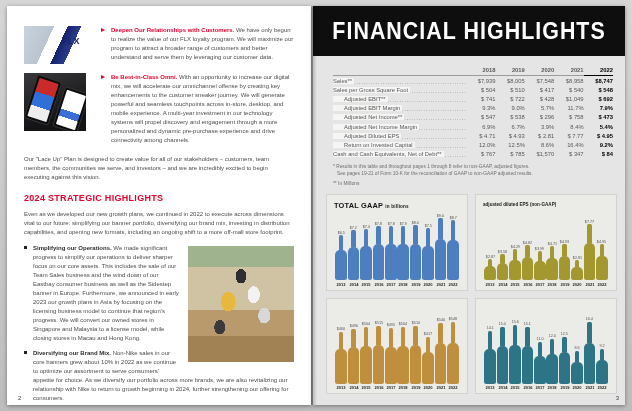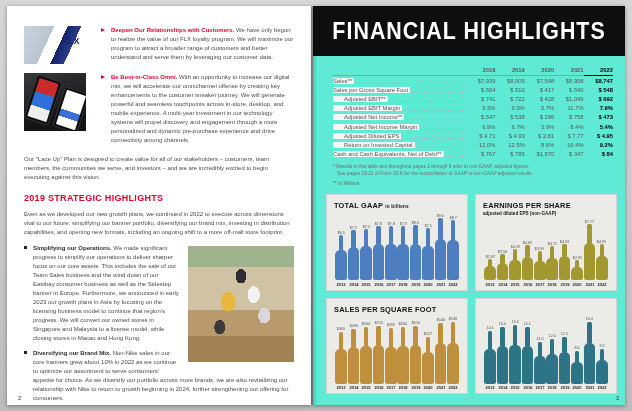--- a/index.html
+++ b/index.html
@@ -1,19 +1,19 @@
 <!DOCTYPE html>
 <html><head>
 <meta charset="utf-8">
 <style>
   html,body{margin:0;padding:0;}
   body{width:632px;height:411px;background:linear-gradient(#d6d6d6,#bdbdbd);font-family:"Liberation Sans",sans-serif;overflow:hidden;position:relative;}
   .page{position:absolute;top:6px;height:399px;box-shadow:0 1px 4px rgba(0,0,0,.4);overflow:hidden;}
   .page-left{left:7px;width:304px;background:#ffffff;}
-  .page-right{left:313px;width:312px;background:#5eead4;}
+  .page-right{left:313px;width:312px;background:#e5e5e5;}
   .seam{position:absolute;left:311px;top:6px;height:399px;width:6px;z-index:6;background:linear-gradient(90deg,rgba(0,0,0,.28),rgba(0,0,0,0));}
 
   
   .lp-inner{padding:20px 17px 0 17px;color:#4c4c4e;font-size:6px;line-height:1.5;}
   .top-grid{display:grid;grid-template-columns:62px 1fr;column-gap:15px;row-gap:9px;}
   .photo{border:0;overflow:hidden;position:relative;}
   .photo-flx{height:38px;background:linear-gradient(115deg,#c9d4de 0%,#b9c4cf 38%,#ffffff 38%,#ffffff 55%,#16226b 55%,#2a3c8f 72%,#ffffff 72%);}
   .flx-text{position:absolute;right:6px;top:9px;color:#16226b;font-weight:bold;font-size:9px;letter-spacing:.5px;}
   .photo-app{height:58px;background:linear-gradient(160deg,#3a3a3e,#141416 70%);}
   .phone{position:absolute;border-radius:3px;background:#0c0c0d;border:1px solid #333;}
@@ -98,21 +98,21 @@
       </div>
       <div class="tb">
         <span class="arrow"></span>
         <span class="red-b">Be Best-in-Class Omni.</span>
         <span>With an opportunity to increase our digital mix, we will accelerate our omnichannel offense by creating key enhancements to the customer sneaker journey. We will generate powerful and seamless touchpoints across in-store, desktop, and mobile experience. A multi-year investment in our technology systems will propel discovery and engagement through a more personalized and dynamic pre-purchase experience and drive connectivity among channels.</span>
       </div>
     </div>
 
     <p class="lace">Our "Lace Up" Plan is designed to create value for all of our stakeholders – customers, team members, the communities we serve, and investors – and we are incredibly excited to begin executing against this vision.</p>
 
-    <div class="h-red">2019 STRATEGIC HIGHLIGHTS</div>
+    <div class="h-red">2024 STRATEGIC HIGHLIGHTS</div>
 
     <p style="margin:0">Even as we developed our new growth plans, we continued in 2022 to execute across dimensions vital to our future: simplifying our banner portfolio, diversifying our brand mix, investing in distribution capabilities, and opening new formats, including an ongoing shift to a more off-mall store footprint.</p>
 
     <div class="strat">
       <div class="photo photo-group"></div>
       <ul class="sb">
         <li><b>Simplifying our Operations.</b> <span>We made significant progress to simplify our operations to deliver sharper focus on our core assets. This includes the sale of our Team Sales business and the wind down of our Eastbay consumer business as well as the Sidestep banner in Europe. Furthermore, we announced in early 2023 our growth plans in Asia by focusing on the licensing business model to continue that region's progress. We will convert our owned stores in Singapore and Malaysia to a license model, while closing stores in Macau and Hong Kong.</span></li>
         <li><b>Diversifying our Brand Mix.</b> <span>Non-Nike sales in our core banners grew about 10% in 2022 as we continue to optimize our assortment to serve consumers' appetite for choice. As we diversify our portfolio across more brands, we are also revitalizing our relationship with Nike to return to growth beginning in 2024, further strengthening our offering for consumers.</span></li>
 
       </ul>
@@ -302,21 +302,20 @@
             <div class="blab">$8.7</div>
             <div class="bar" style="height: 60px;">
               <div class="neck" style="background: rgb(77, 126, 191);"></div>
               <div class="bbody" style="background: rgb(77, 126, 191);"></div>
             </div>
             <div class="byr">2022</div>
           </div>
         </div>
     </div>
     <div class="card tex-diamond">
-      <div class="c-head"><span class="c-title">EARNINGS PER SHARE</span><span class="c-sub-inline"></span></div>
       <div class="c-sub">adjusted diluted EPS (non-GAAP)</div>
       <div class="plot">
           <div class="bcol">
             <div class="blab">$2.87</div>
             <div class="bar" style="height: 21px;">
               <div class="neck" style="background: rgb(163, 152, 47);"></div>
               <div class="bbody" style="background: rgb(163, 152, 47);"></div>
             </div>
             <div class="byr">2013</div>
           </div>
@@ -388,21 +387,20 @@
             <div class="blab">$4.95</div>
             <div class="bar" style="height: 36px;">
               <div class="neck" style="background: rgb(163, 152, 47);"></div>
               <div class="bbody" style="background: rgb(163, 152, 47);"></div>
             </div>
             <div class="byr">2022</div>
           </div>
         </div>
     </div>
     <div class="card tex-diamond">
-      <div class="c-head"><span class="c-title">SALES PER SQUARE FOOT</span><span class="c-sub-inline"></span></div>
 
       <div class="plot">
           <div class="bcol">
             <div class="blab">$460</div>
             <div class="bar" style="height: 52px;">
               <div class="neck" style="background: rgb(191, 143, 61);"></div>
               <div class="bbody" style="background: rgb(191, 143, 61);"></div>
             </div>
             <div class="byr">2013</div>
           </div>

